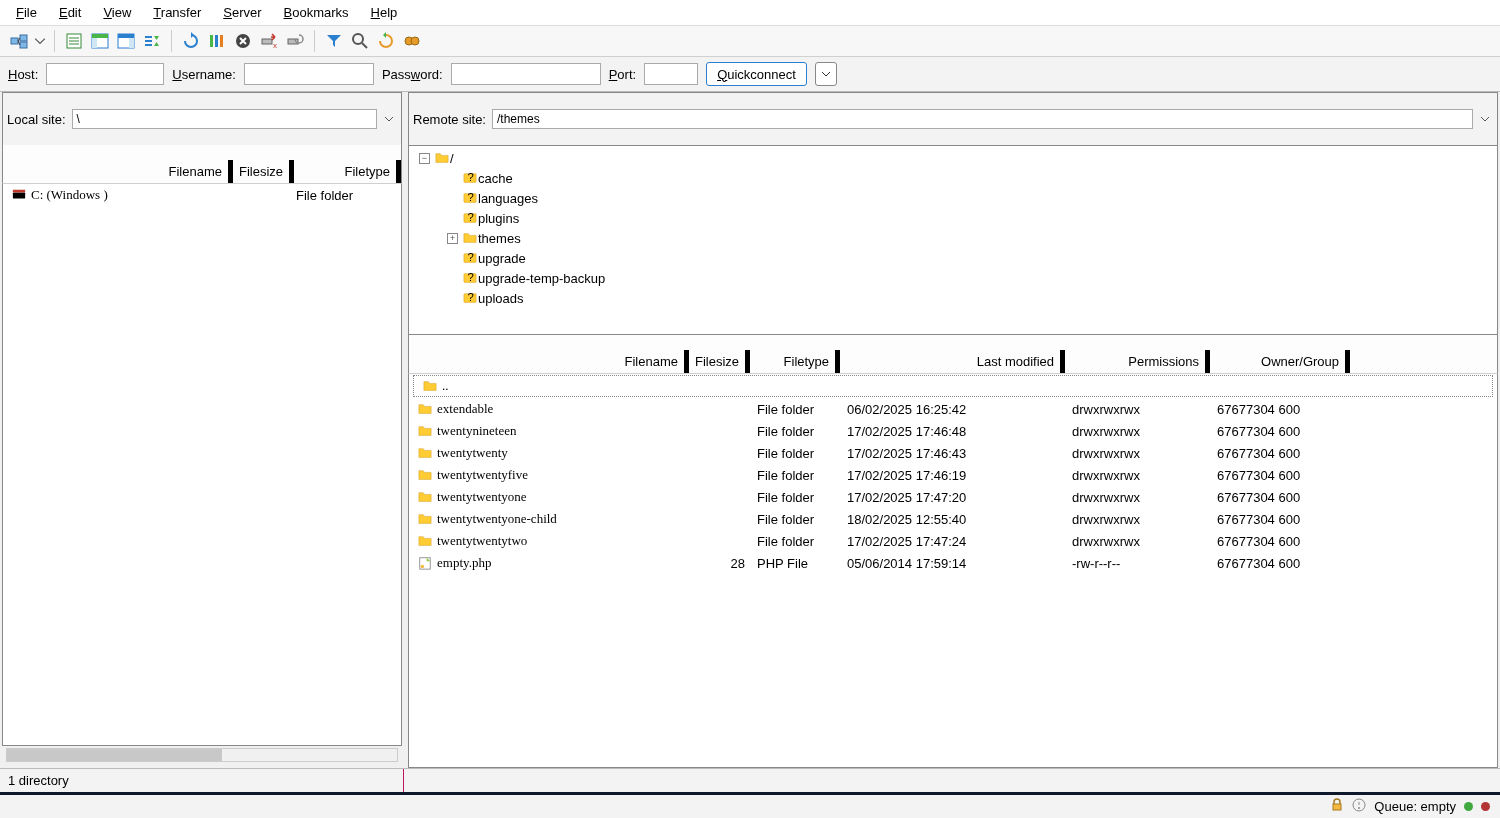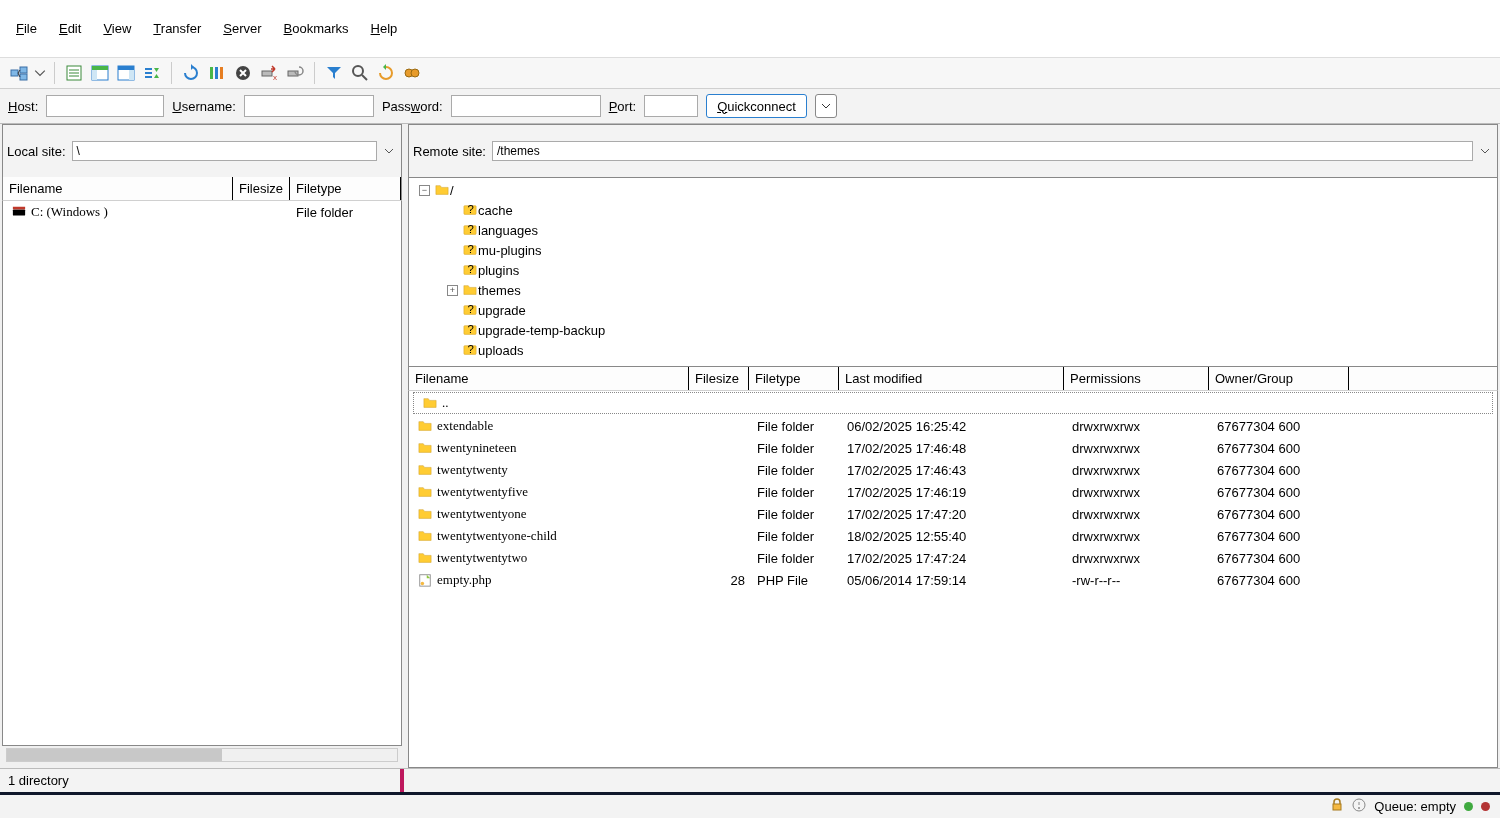--- a/index.html
+++ b/index.html
@@ -10,21 +10,21 @@
   background: #f0f0f0;
   width: 1500px;
   height: 818px;
   overflow: hidden;
   display: flex;
   flex-direction: column;
 }
 .menubar {
   display: flex;
   gap: 6px;
-  padding: 18px 8px;
+  padding: 2px 8px;
   background: #fff;
   border-bottom: 1px solid #ddd;
   font-size: 13px;
 }
 .menubar .item { padding: 3px 8px; cursor: default; }
 .menubar .item .u { text-decoration: underline; }
 
 .toolbar {
   display: flex;
   align-items: center;
@@ -148,22 +148,23 @@
 .listhdr {
   display: flex;
   background: #fdfdfd;
   border: 1px solid #888;
   border-top: 0;
   border-bottom: 1px solid #d0d0d0;
   font-size: 13px;
 }
 .listhdr .col {
   padding: 4px 6px;
-  border-right: 1px solid #000000;
-  text-align: left;
+  border-right: 5px solid #000000;
+  text-align: right;
+  margin-top: 15px;
 }
 .col-name { flex: 0 0 280px; }
 .col-size { flex: 0 0 60px; text-align: right; }
 .col-type { flex: 0 0 90px; }
 .col-mod { flex: 0 0 225px; }
 .col-perm { flex: 0 0 145px; }
 .col-own { flex: 0 0 140px; }
 
 .left .listhdr .col-name { flex: 0 0 230px; }
 .left .listhdr .col-size { flex: 0 0 55px; }
@@ -199,21 +200,21 @@
 .fi { width: 16px; height: 14px; flex-shrink: 0; }
 
 .statusbar {
   display: flex;
   border-top: 1px solid #bbb;
   background: #f3f3f3;
   font-size: 13px;
 }
 .statusbar .cell {
   padding: 4px 8px;
-  border-right: 4px solid #be185d;
+  border-right: 1px solid #be185d;
 }
 .statusbar .cell.left { width: 404px; }
 .statusbar .cell.right { flex: 1; }
 
 .bottombar {
   display: flex;
   justify-content: flex-end;
   align-items: center;
   gap: 8px;
   padding: 3px 10px;
@@ -439,28 +440,20 @@
           </svg>
           <span>cache</span>
         </div>
         <div class="node">
           <span class="spacer" style="width:34px"></span>
           <span class="spacer" style="width:15px"></span>
           <svg class="fi " viewBox="0 0 16 16">
             <use href="#ic-folder-q"></use>
           </svg>
           <span>languages</span>
-        </div>
-        <div class="node">
-          <span class="spacer" style="width:34px"></span>
-          <span class="spacer" style="width:15px"></span>
-          <svg class="fi " viewBox="0 0 16 16">
-            <use href="#ic-folder-q"></use>
-          </svg>
-          <span>mu-plugins</span>
         </div>
         <div class="node">
           <span class="spacer" style="width:34px"></span>
           <span class="spacer" style="width:15px"></span>
           <svg class="fi " viewBox="0 0 16 16">
             <use href="#ic-folder-q"></use>
           </svg>
           <span>plugins</span>
         </div>
         <div class="node">

